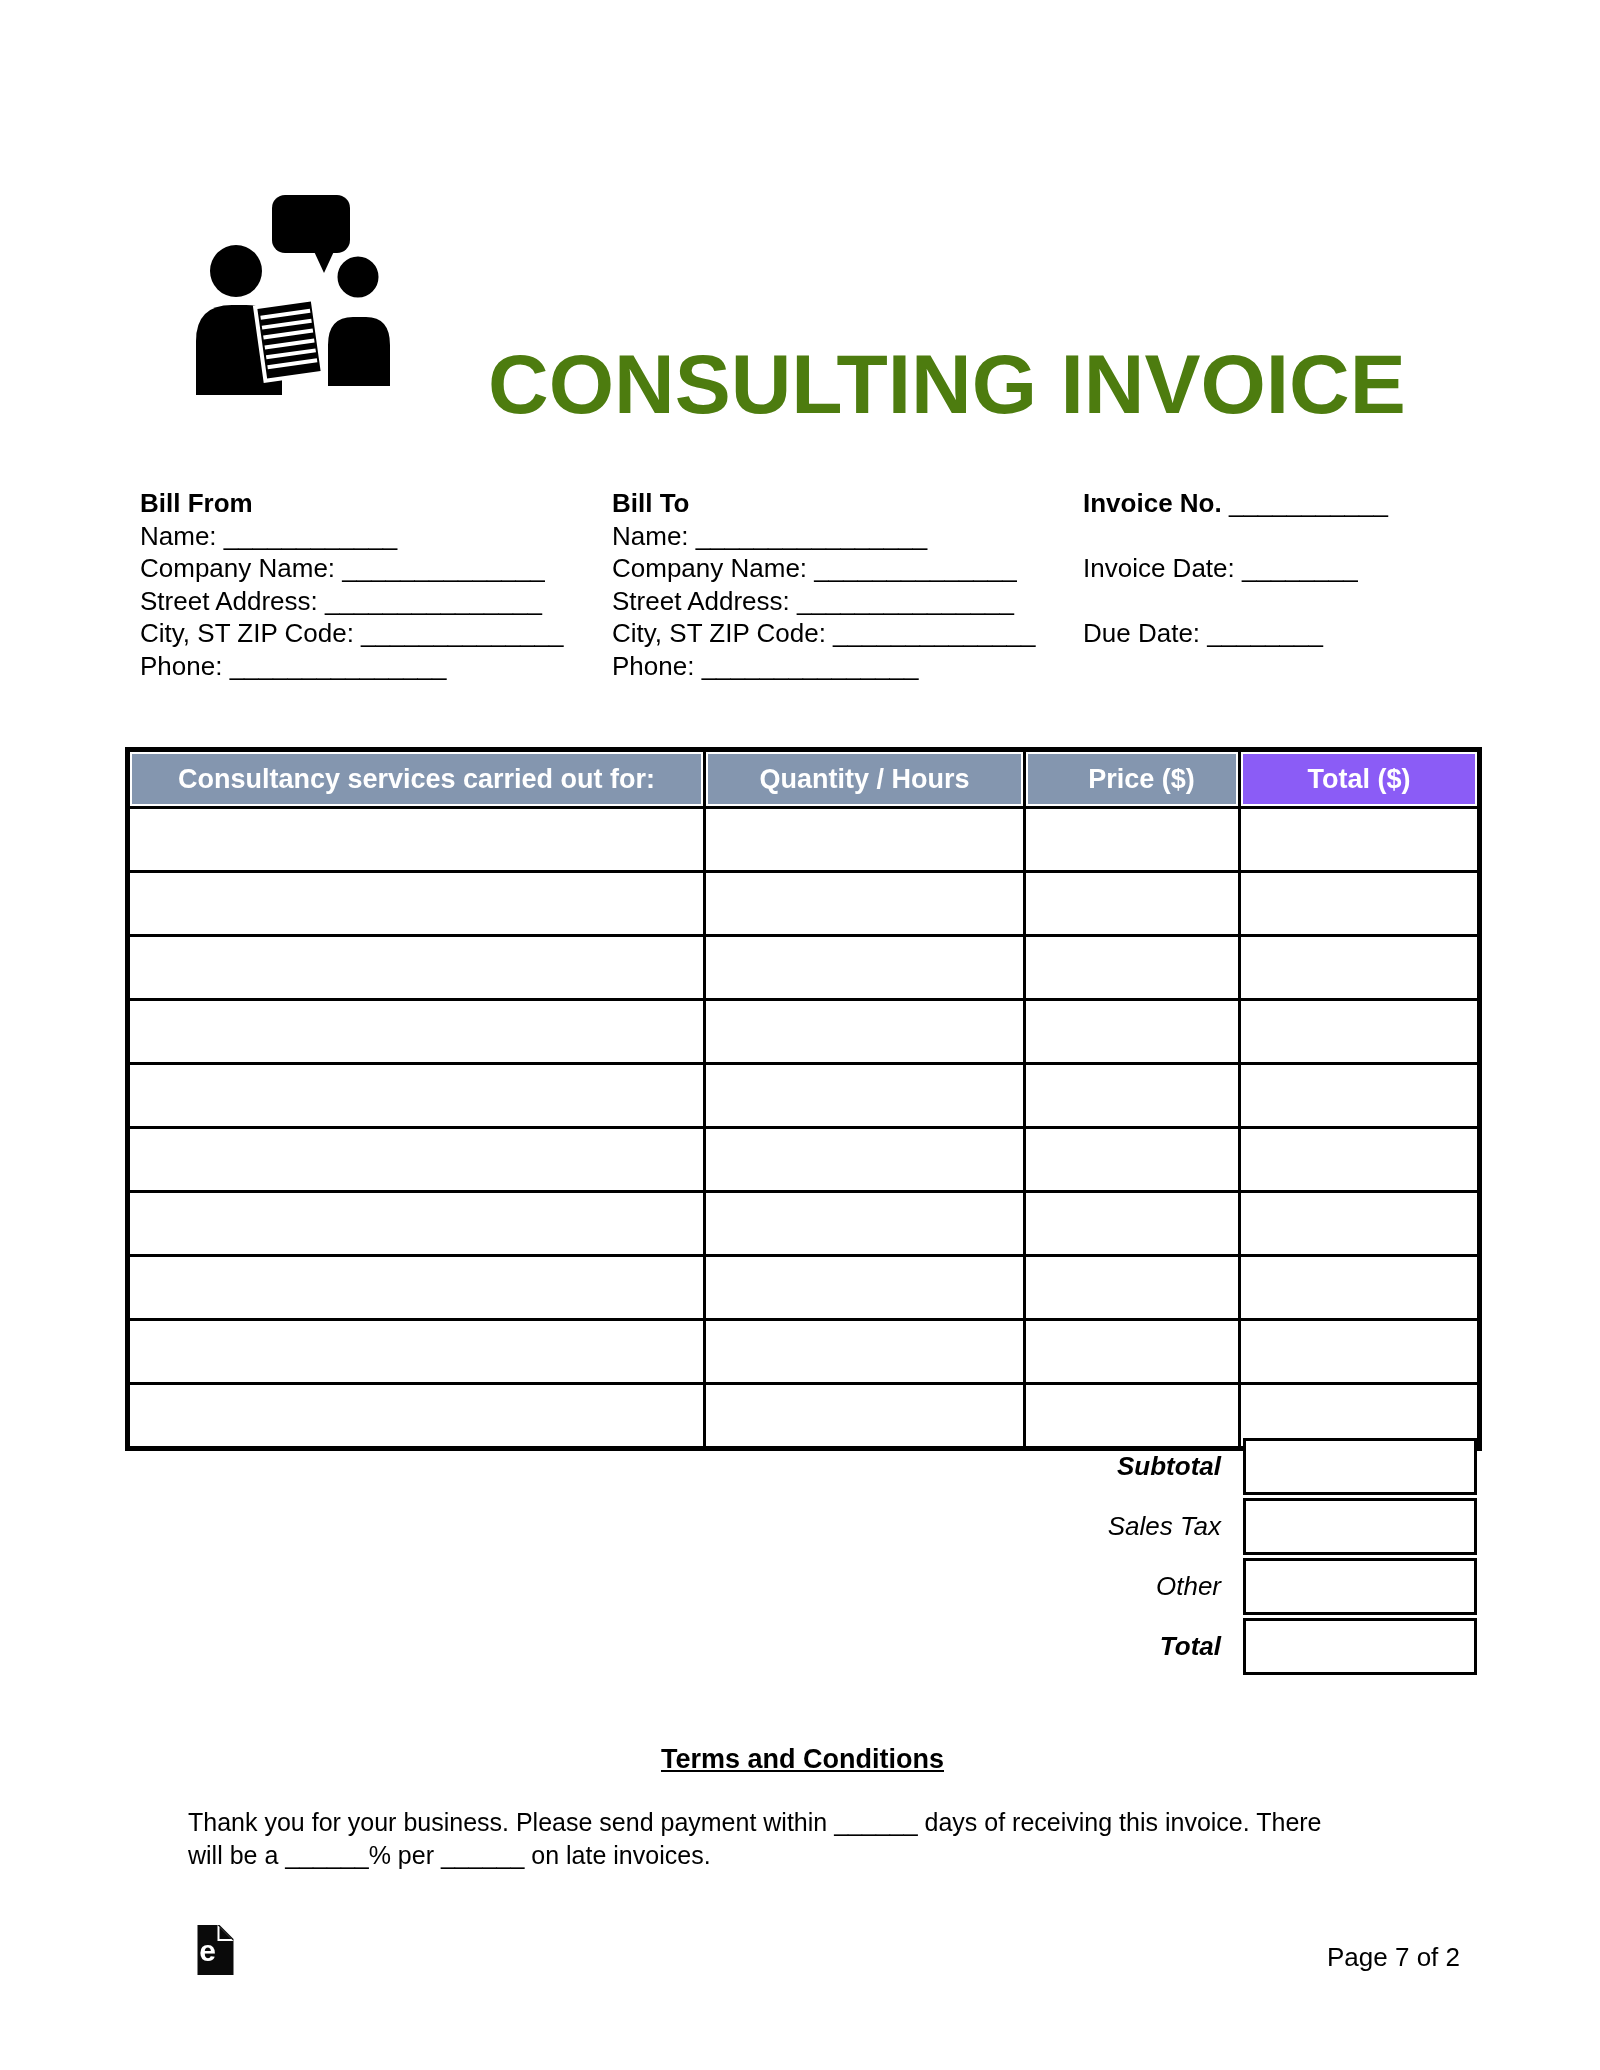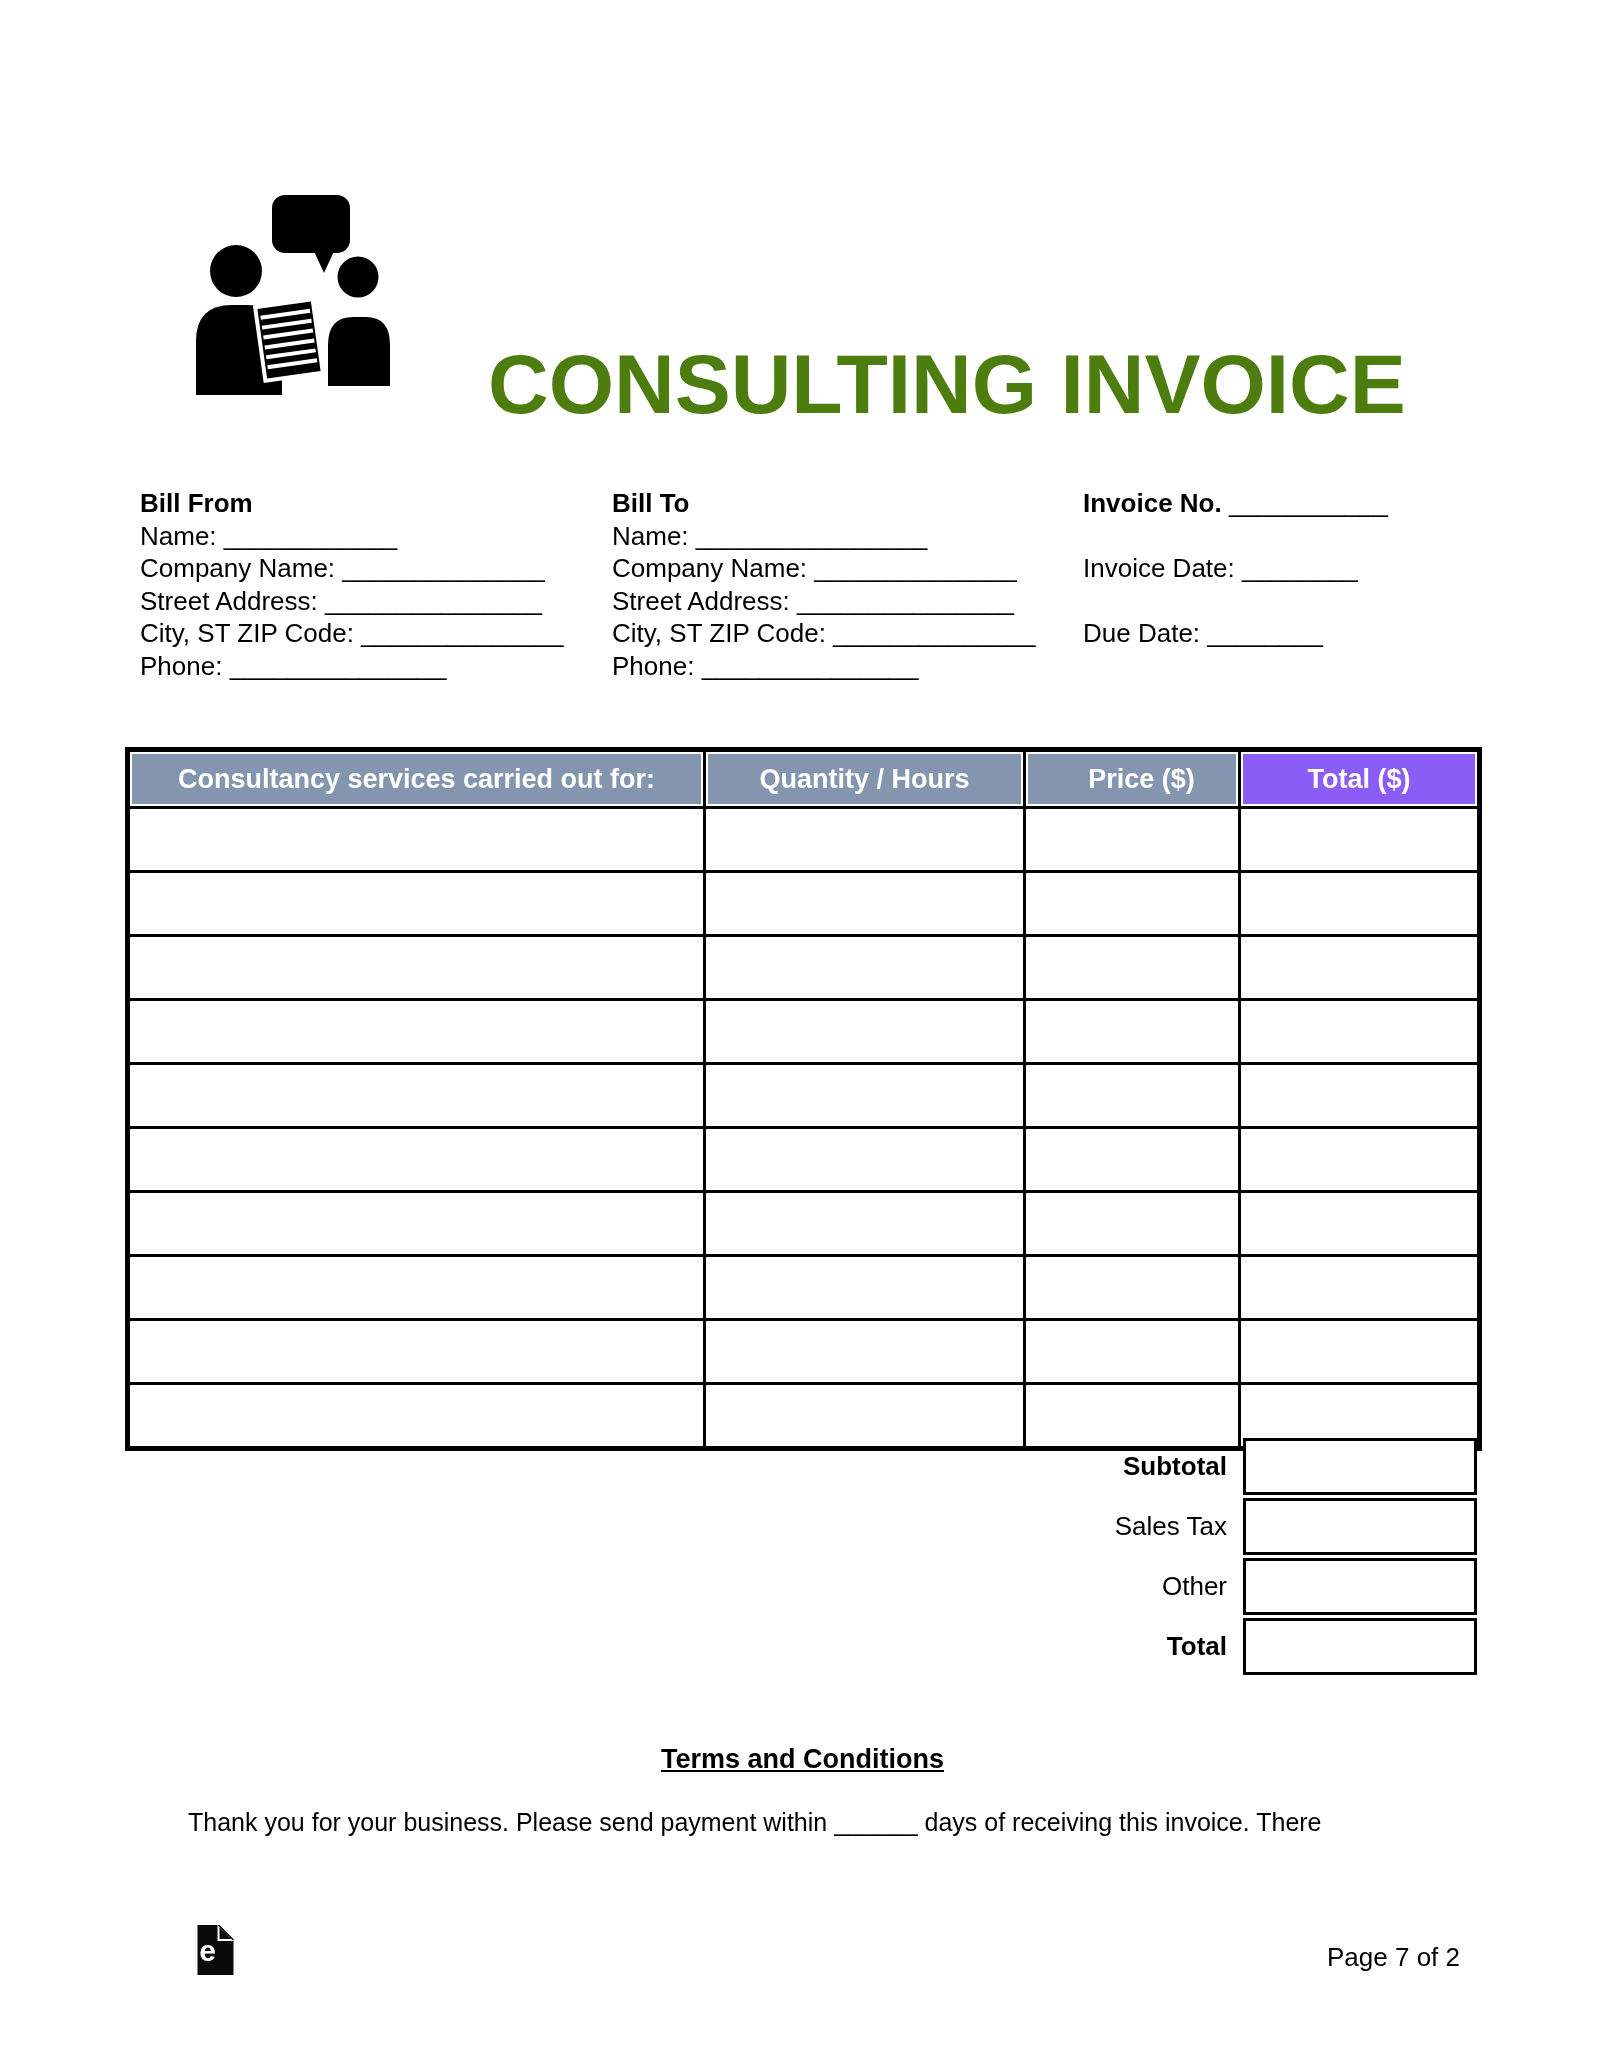--- a/index.html
+++ b/index.html
@@ -48,22 +48,22 @@
   .items-table td {
     height: 59px;
     border: 3px solid #000;
     background: #ffffff;
   }
 
   
   .summary { position: absolute; left: 125px; top: 1438px; width: 1352px; }
   .summary-row { display: flex; height: 57px; margin-bottom: 3px; }
   .summary-label {
-    flex: 1; text-align: right; padding-right: 16px;
-    font-size: 26px; line-height: 57px; white-space: nowrap;
+    flex: 1; text-align: right; padding-right: 22px;
+    font-size: 26px; line-height: 57px; white-space: nowrap; font-style: italic;
   }
   .summary-label.bold { font-weight: bold; }
   .summary-box {
     width: 228px; border: 3px solid #000; background: #fff;
   }
 
   
   .terms-heading {
     position: absolute; left: 125px; top: 1744px; width: 1355px;
     text-align: center; font-size: 27px; font-weight: bold;
@@ -225,20 +225,21 @@
     </div>
     <div class="summary-row">
       <div class="summary-label bold">Total</div>
       <div class="summary-box"></div>
     </div>
   </div>
 
   <div class="terms-heading">Terms and Conditions</div>
   <div class="terms-body">
     <div>Thank you for your business. Please send payment within ______ days of receiving this invoice. There</div>
+    <div>will be a ______% per ______ on late invoices.</div>
   </div>
 
   <svg class="footer-logo" viewBox="0 0 36 50" xmlns="http://www.w3.org/2000/svg">
     <path d="M0,0 H22 L36,14 V50 H0 Z" fill="#0a0a0a"></path>
     <polygon points="20,0 36,16 36,16 20,16" fill="#ffffff"></polygon>
     <polygon points="22,2 34,14 22,14" fill="#0a0a0a"></polygon>
     <text x="10" y="36" text-anchor="middle" font-family="Liberation Sans, DejaVu Sans, sans-serif" font-size="30" font-weight="bold" fill="#ffffff">e</text>
   </svg>
   <div class="page-number">Page 7 of 2</div>
 

